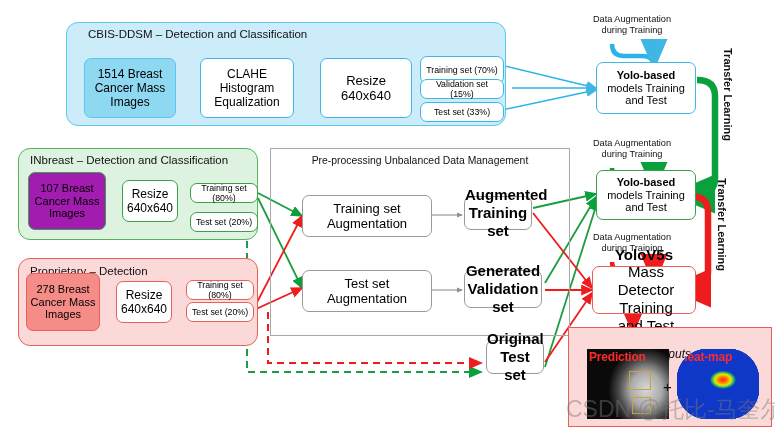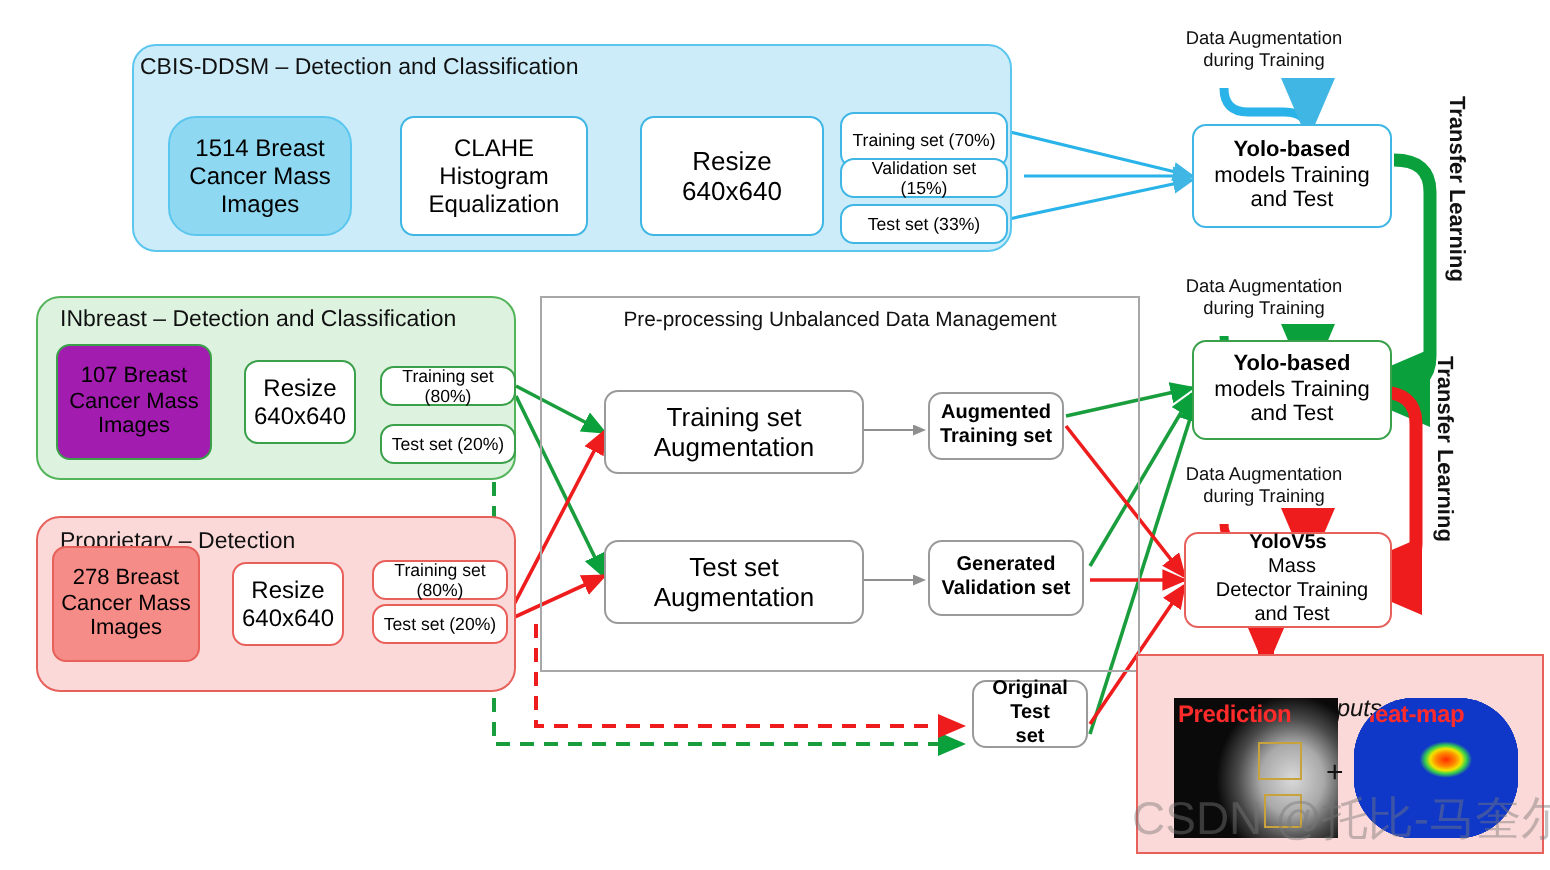--- a/index.html
+++ b/index.html
@@ -23,21 +23,21 @@
   .node span{display:block;width:100%;padding:0 2px;}
   .n-blue{border:1.4px solid #3fb6e4;}
   .n-green{border:1.4px solid #3aa049;}
   .n-red{border:1.4px solid #e8605a;}
   .n-grey{border:1.2px solid #9a9a9a;}
   .fill-blue{background:#8ed8f2;border:1.4px solid #5bc6ee;}
   .fill-green{background:#a21caf;border:1.4px solid #3aa049;}
   .fill-red{background:#f58c88;border:1.4px solid #e8605a;}
 
   .f13{font-size:13px;} .f12{font-size:12px;} .f11{font-size:11px;}
-  .f10{font-size:10px;justify-content:flex-end;} .f9{font-size:8.8px;}
+  .f10{font-size:15px;} .f9{font-size:8.8px;}
   .bold{font-weight:bold;}
 
   
   .frame{border:1px solid #a8a8a8;background:rgba(255,255,255,0);}
   .frame-title{position:absolute;text-align:center;font-size:10.4px;line-height:1.25;color:#111;}
 
   
   .cap{position:absolute;text-align:center;font-size:9.2px;line-height:1.2;color:#111;}
   .vcap{position:absolute;font-size:11px;font-weight:600;color:#111;
         writing-mode:vertical-rl;text-orientation:mixed;white-space:nowrap;}
@@ -163,32 +163,32 @@
     <g stroke="#ee1c1c" stroke-width="1.8" fill="none">
       <path d="M533,213 L592,288" marker-end="url(#ared)"></path>
       <path d="M545,290 L592,290" marker-end="url(#ared)"></path>
       <path d="M545,362 L592,293" marker-end="url(#ared)"></path>
     </g>
 
     <path d="M633,313 L633,327" stroke="#ee1c1c" stroke-width="8" fill="none" marker-end="url(#ared)"></path>
   </svg>
 
   <div class="abs group g-blue" style="left:66px;top:22px;width:440px;height:104px;"></div>
-  <div class="group-title" style="left:70px;top:28px;">CBIS-DDSM – Detection and Classification</div>
+  <div class="group-title" style="left:88px;top:28px;">CBIS-DDSM – Detection and Classification</div>
 
   <div class="abs group g-green" style="left:18px;top:148px;width:240px;height:92px;"></div>
   <div class="group-title" style="left:30px;top:154px;">INbreast – Detection and Classification</div>
 
   <div class="abs group g-red" style="left:18px;top:258px;width:240px;height:88px;"></div>
   <div class="group-title" style="left:30px;top:265px;">Proprietary – Detection</div>
 
   <div class="abs frame" style="left:270px;top:148px;width:300px;height:188px;"></div>
   <div class="frame-title" style="left:272px;top:154px;width:296px;">Pre-processing Unbalanced Data Management</div>
 
-  <div class="node fill-blue f12" style="left:84px;top:58px;width:92px;height:60px;border-radius:14px;">
+  <div class="node fill-blue f12" style="left:84px;top:58px;width:92px;height:60px;">
     <span class="ml">1514 Breast<br>Cancer Mass<br>Images</span>
   </div>
   <div class="node n-blue f12" style="left:200px;top:58px;width:94px;height:60px;">
     <span class="ml">CLAHE<br>Histogram<br>Equalization</span>
   </div>
   <div class="node n-blue f13" style="left:320px;top:58px;width:92px;height:60px;">
     <span class="ml">Resize<br>640x640</span>
   </div>
   <div class="node n-blue f9" style="left:420px;top:56px;width:84px;height:28px;">
     <span>Training set (70%)</span>

